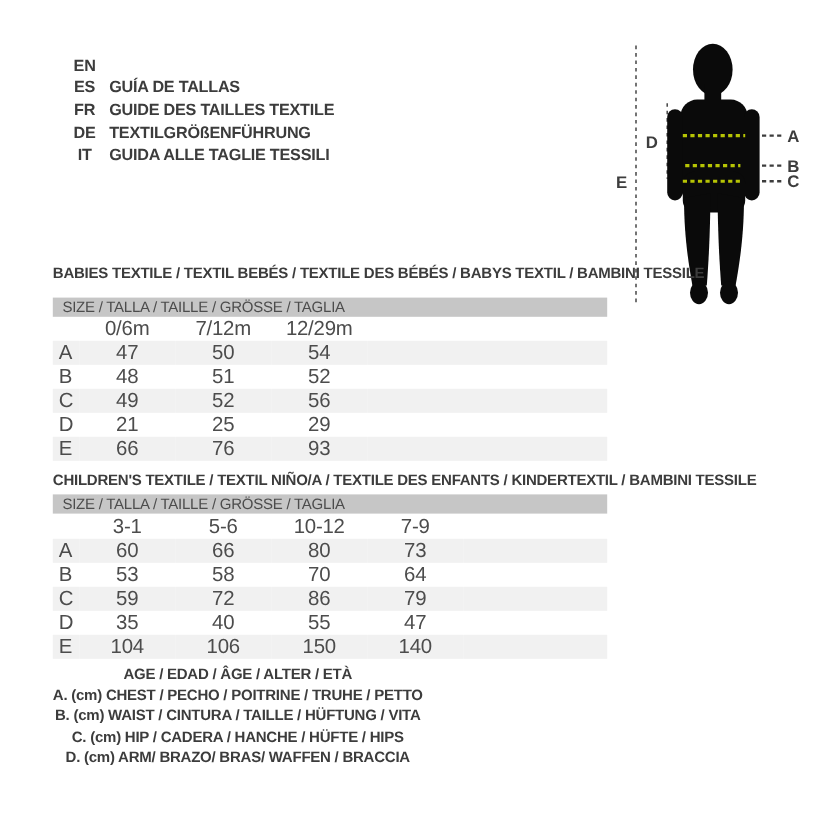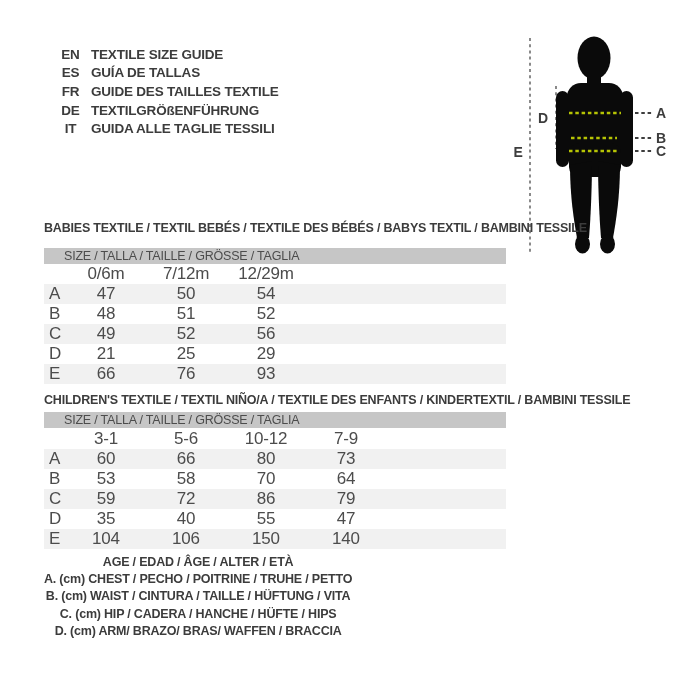--- a/index.html
+++ b/index.html
@@ -12,21 +12,21 @@
   
   .lang-list { position:absolute; left:50px; top:45px; }
   .lang-row { display:flex; height:18.6px; align-items:center; font-size:13.5px; font-weight:700;text-align:center; }
   .lang-code { width:41px; flex:0 0 41px; }
   
   .figure { position:absolute; left:505px; top:25px; width:190px; height:233px; }
   
   .sec-title { position:absolute; left:44px; font-size:12.5px; font-weight:700; white-space:nowrap; }
   .size-bar {
     position:absolute; left:44px; width:462px; height:16px; line-height:16px;
-    background:#c6c6c6; color:#4c4c4c; font-size:12.5px; padding-left:20px; white-space:nowrap;
+    background:#c6c6c6; color:#4c4c4c; font-size:12.5px; padding-left:8px; white-space:nowrap;
   }
   
   table.size-table {
     position:absolute; left:44px; width:462px; border-collapse:collapse;
     table-layout:fixed; font-size:17px; color:#4c4c4c;
   }
   table.size-table td { height:17.5px; text-align:center; padding:0; vertical-align:middle; }
   table.size-table td.rowlab { text-align:left; padding-left:5px; }
   table.size-table tr.alt { background:#f1f1f1; }
   
@@ -34,21 +34,20 @@
   .legend div { height:17.2px; line-height:17.2px; white-space:nowrap;text-align:center; }
 </style>
 </head>
 <body>
 
 <div class="page">
 
   <div class="lang-list">
     <div class="lang-row">
       <span class="lang-code">EN</span>
-      <span>TEXTILE SIZE GUIDE</span>
     </div>
     <div class="lang-row">
       <span class="lang-code">ES</span>
       <span>GUÍA DE TALLAS</span>
     </div>
     <div class="lang-row">
       <span class="lang-code">FR</span>
       <span>GUIDE DES TAILLES TEXTILE</span>
     </div>
     <div class="lang-row">

